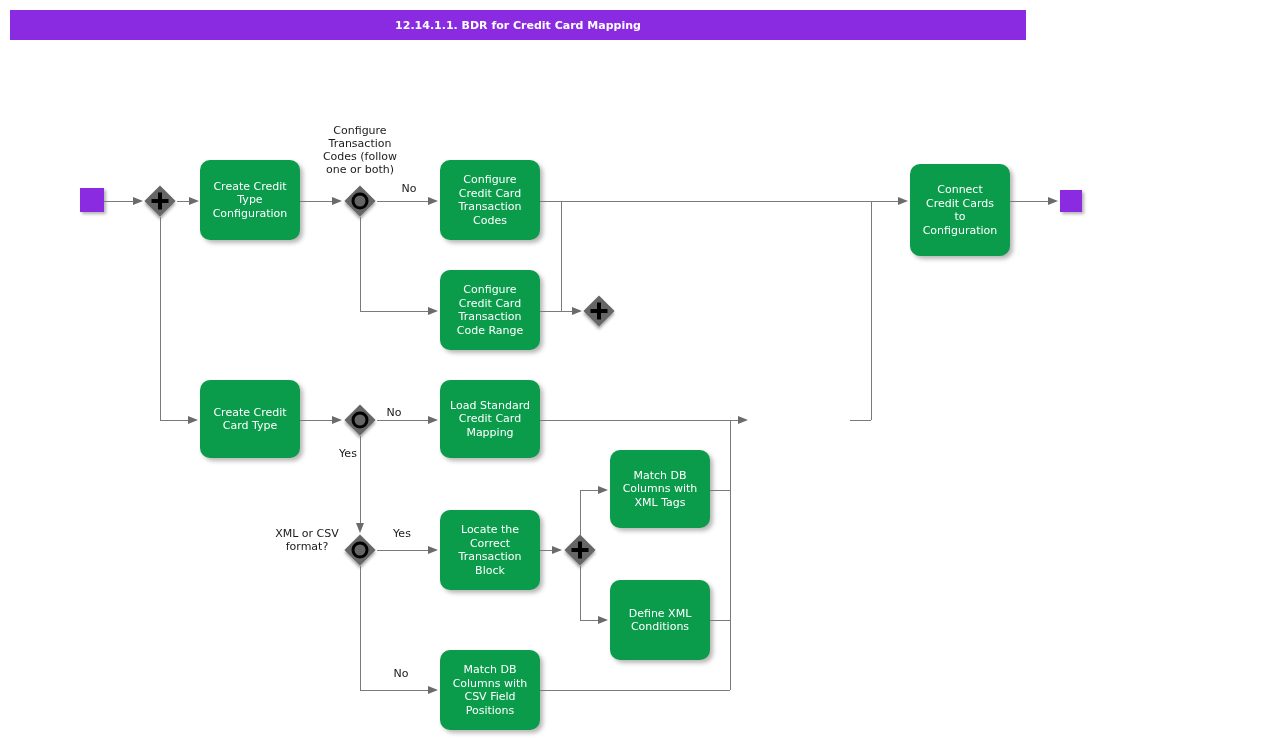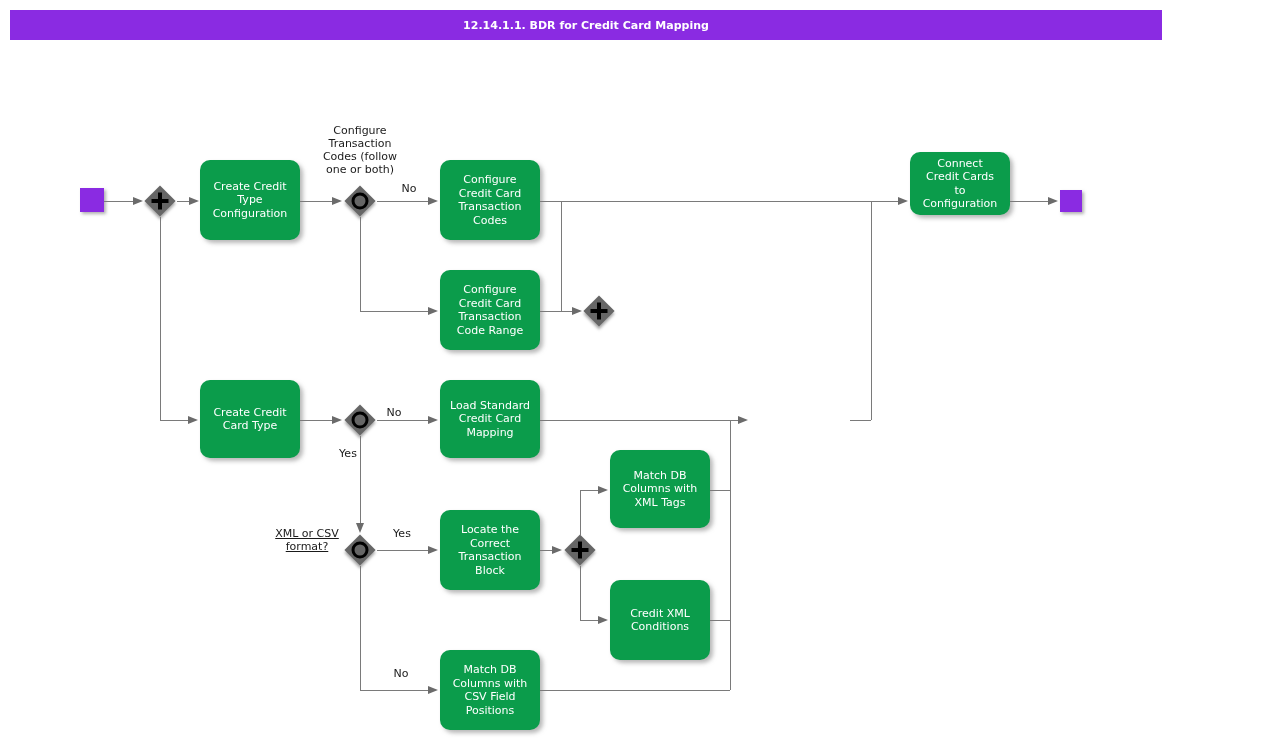--- a/index.html
+++ b/index.html
@@ -1,20 +1,20 @@
 <!DOCTYPE html>
 <html><head>
 <meta charset="utf-8">
 <style>
   html,body{margin:0;padding:0;background:#ffffff;}
   body{width:1280px;height:740px;position:relative;overflow:hidden;
        font-family:"DejaVu Sans","Liberation Sans",sans-serif;}
   .canvas{position:absolute;left:0;top:0;width:1280px;height:740px;}
 
-  .titlebar{position:absolute;left:10px;top:10px;width:1152px;height:30px;
+  .titlebar{position:absolute;left:10px;top:10px;width:1016px;height:30px;
     background:#8A2BE2;color:#ffffff;font-size:11px;font-weight:bold;
     display:flex;align-items:center;justify-content:center;}
 
   .task{position:absolute;background:#0b9c4b;color:#ffffff;border-radius:10px;
     font-size:11px;line-height:13.5px;text-align:center;white-space:pre-line;
     display:flex;align-items:center;justify-content:center;
     box-shadow:3px 3px 4px rgba(125,125,125,.55);padding:2px;box-sizing:border-box;}
 
   .term{position:absolute;background:#8A2BE2;box-shadow:2px 2px 3px rgba(125,125,125,.6);}
 
@@ -83,48 +83,48 @@
 Type
 Configuration</div>
   <div class="task" style="left:440px;top:160px;width:100px;height:80px;">Configure
 Credit Card
 Transaction
 Codes</div>
   <div class="task" style="left:440px;top:270px;width:100px;height:80px;">Configure
 Credit Card
 Transaction
 Code Range</div>
-  <div class="task" style="left:910px;top:152px;width:100px;height:63px;">Connect
+  <div class="task" style="left:910px;top:164px;width:100px;height:92px;">Connect
 Credit Cards
 to
 Configuration</div>
   <div class="task" style="left:200px;top:380px;width:100px;height:78px;">Create Credit
 Card Type</div>
   <div class="task" style="left:440px;top:380px;width:100px;height:78px;">Load Standard
 Credit Card
 Mapping</div>
   <div class="task" style="left:440px;top:510px;width:100px;height:80px;">Locate the
 Correct
 Transaction
 Block</div>
   <div class="task" style="left:610px;top:450px;width:100px;height:78px;">Match DB
 Columns with
 XML Tags</div>
-  <div class="task" style="left:610px;top:580px;width:100px;height:80px;">Credit XML
+  <div class="task" style="left:610px;top:580px;width:100px;height:80px;">Define XML
 Conditions</div>
   <div class="task" style="left:440px;top:650px;width:100px;height:80px;">Match DB
 Columns with
 CSV Field
 Positions</div>
 
   <div class="note" style="left:298px;top:124px;width:124px;">Configure
 Transaction
 Codes (follow
 one or both)</div>
-  <div class="note" style="left:266px;top:527px;width:82px;text-decoration:underline;">XML or CSV
+  <div class="note" style="left:266px;top:527px;width:82px;">XML or CSV
 format?</div>
 
   <div class="branch" style="left:397px;top:183px;width:24px;">No</div>
   <div class="branch" style="left:382px;top:407px;width:24px;">No</div>
   <div class="branch" style="left:334px;top:448px;width:28px;">Yes</div>
   <div class="branch" style="left:388px;top:528px;width:28px;">Yes</div>
   <div class="branch" style="left:389px;top:668px;width:24px;">No</div>
 
   <div class="edge eh" style="left:104px;top:201px;width:30px;"></div>
   <div class="edge eh" style="left:177px;top:201px;width:13px;"></div>

